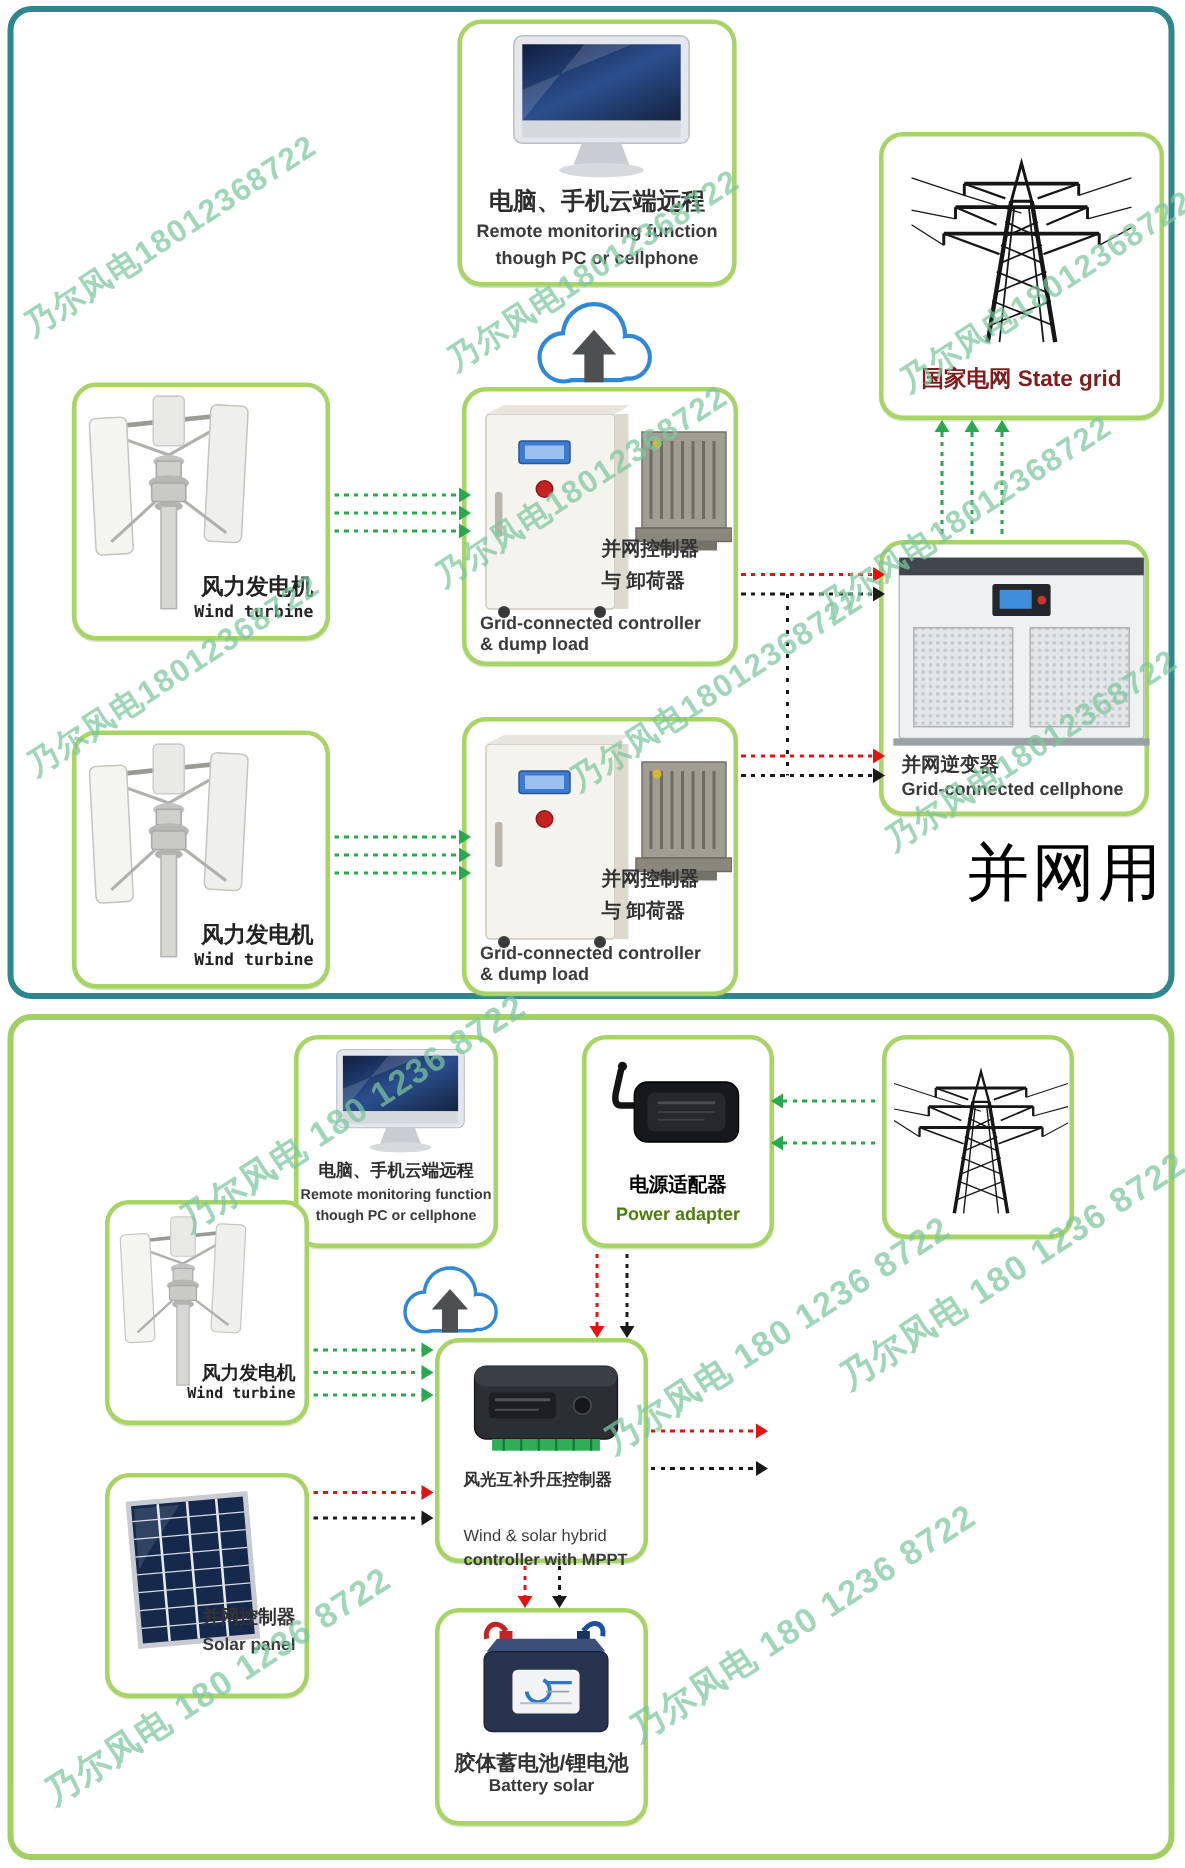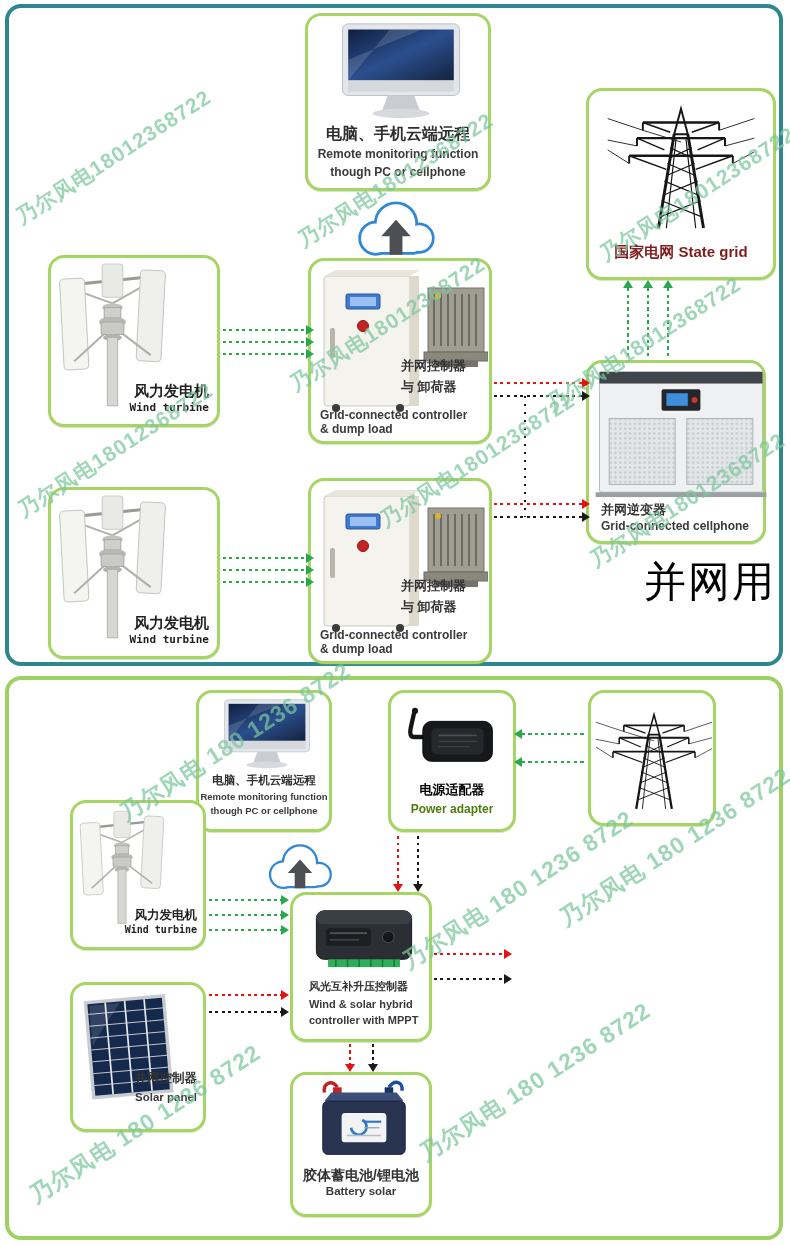--- a/index.html
+++ b/index.html
@@ -363,21 +363,21 @@
         <line x1="26" y1="58" x2="26" y2="66"></line>
           <line x1="38" y1="58" x2="38" y2="66"></line>
         <line x1="50" y1="58" x2="50" y2="66"></line>
           <line x1="62" y1="58" x2="62" y2="66"></line>
         <line x1="74" y1="58" x2="74" y2="66"></line>
           <line x1="86" y1="58" x2="86" y2="66"></line>
       </g>
     </svg>
     <div class="abs" style="left:16px;top:84px">
       <div style="font-size:11px;font-weight:bold;color:#333">风光互补升压控制器</div>
-      <div style="font-size:11px;font-weight:bold;color:#3a3a3a;margin-top:4px">Wind &amp; solar hybrid</div>
+      <div style="font-size:11px;font-weight:normal;color:#3a3a3a;margin-top:24px">Wind &amp; solar hybrid</div>
       <div style="font-size:11px;font-weight:bold;color:#3a3a3a;margin-top:4px">controller with MPPT</div>
     </div>
   </div>
 
 
   <div class="node" style="left:70px;top:982px;width:136px;height:150px">
     <svg class="abs" style="left:4px;top:4px" width="102" height="126" viewBox="0 0 120 140">
       <g transform="translate(10,12) rotate(-5)">
         <rect x="0" y="0" width="92" height="112" fill="#15294d" stroke="#c8ccd2" stroke-width="4"></rect>
         <g stroke="#e8eaee" stroke-width="2">

